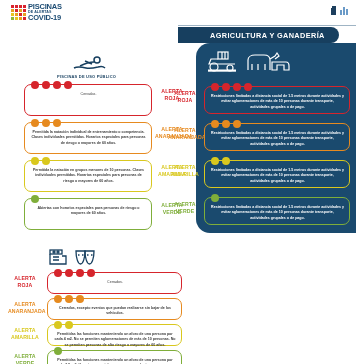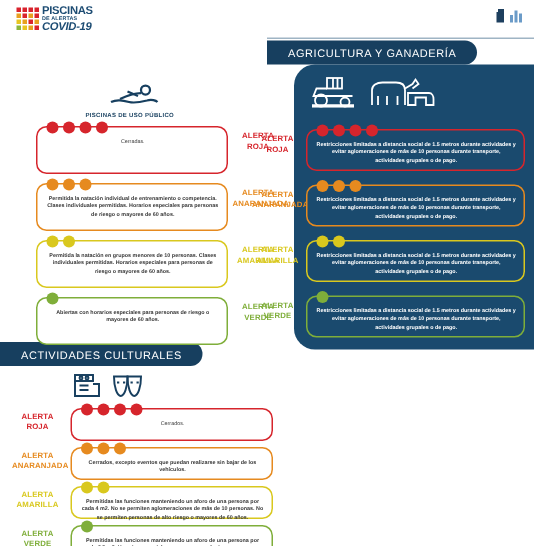--- a/index.html
+++ b/index.html
@@ -14,35 +14,35 @@
   
   .topline { position:absolute; left:178px; top:25px; width:178px; height:1px; background:#9fb4c4; }
 
   
   .logo { position:absolute; left:11px; top:3px; display:flex; align-items:center; gap:2px; }
   .logo-grid { display:grid; grid-template-columns:repeat(4,3px); grid-template-rows:repeat(4,3px); gap:1px; }
   .logo-grid i { display:block; width:3px; height:3px; }
   .logo-words { display:flex; flex-direction:column; line-height:1; }
   .lw1 { font-size:7.5px; font-weight:bold; color:#1d4c73; letter-spacing:-0.2px; }
   .lw2 { font-size:3.6px; font-weight:bold; color:#1d4c73; letter-spacing:0.1px; }
-  .lw3 { font-size:7.5px; font-weight:bold; color:#1d4c73; letter-spacing:-0.2px;font-style:italic; }
+  .lw3 { font-size:7.5px; font-weight:bold; color:#1d4c73; letter-spacing:-0.2px; }
 
   
   .mini-icons { position:absolute; right:8px; top:7px; display:flex; align-items:flex-end; gap:4px; }
   .mini-flag { width:5px; height:7px; background:#1d3f5e; position:relative; }
   .mini-flag:after { content:""; position:absolute; left:1px; top:-2px; width:4px; height:3px; background:#1d3f5e; }
   .mini-bars { display:flex; align-items:flex-end; gap:1px; }
   .mini-bars i { display:block; width:2px; background:#6b9bc8; }
 
   
   .pill {
     position:absolute; height:16px; background:#173f5f; color:#fff;
     display:flex; align-items:center; justify-content:center;
-    font-size:7.3px; font-weight:normal; letter-spacing:0.4px;
-    border-radius:0 9px 9px 0; padding:0 14px 0 14px; white-space:nowrap;
+    font-size:7.3px; font-weight:bold; letter-spacing:0.4px;
+    border-radius:0 9px 9px 0; padding:0 14px 0 32px; white-space:nowrap;
   }
   #pill-agri { left:178px; top:27px; }
   #pill-cult { left:0px;  top:228px; }
 
   
   .dark-panel {
     position:absolute; left:196px; top:43px; width:160px; height:190px;
     background:#1a4a6e; border-radius:14px 0 0 14px;
   }
 
@@ -153,21 +153,20 @@
       <g fill="none" stroke="#173f5f" stroke-width="1.5">
         <circle cx="25" cy="4" r="3"></circle>
         <path d="M22 6 C17 6 12 8 8 10"></path>
         <path d="M2 12 C6 10 10 11 14 12 C18 13 22 12 26 11 C29 10 32 11 33 12"></path>
         <path d="M13 5 L20 8"></path>
       </g>
     </svg>
   </div>
   <div class="icon-label" id="pool-label">PISCINAS DE USO PÚBLICO</div>
 
-  <div class="pill" id="pill-cult">ACTIVIDADES CULTURALES</div>
 
   <div class="iconrow" id="icons-cult">
     <svg width="20" height="18" viewBox="0 0 20 18">
       <g fill="none" stroke="#173f5f" stroke-width="1.3">
         <rect x="2" y="2" width="12" height="4"></rect>
         <path d="M2 6 L2 16 L18 16 L18 8 L14 8"></path>
         <path d="M5 9 L11 9 M5 12 L11 12"></path>
         <circle cx="6" cy="4" r="1"></circle>
           <circle cx="10" cy="4" r="1"></circle>
       </g>

